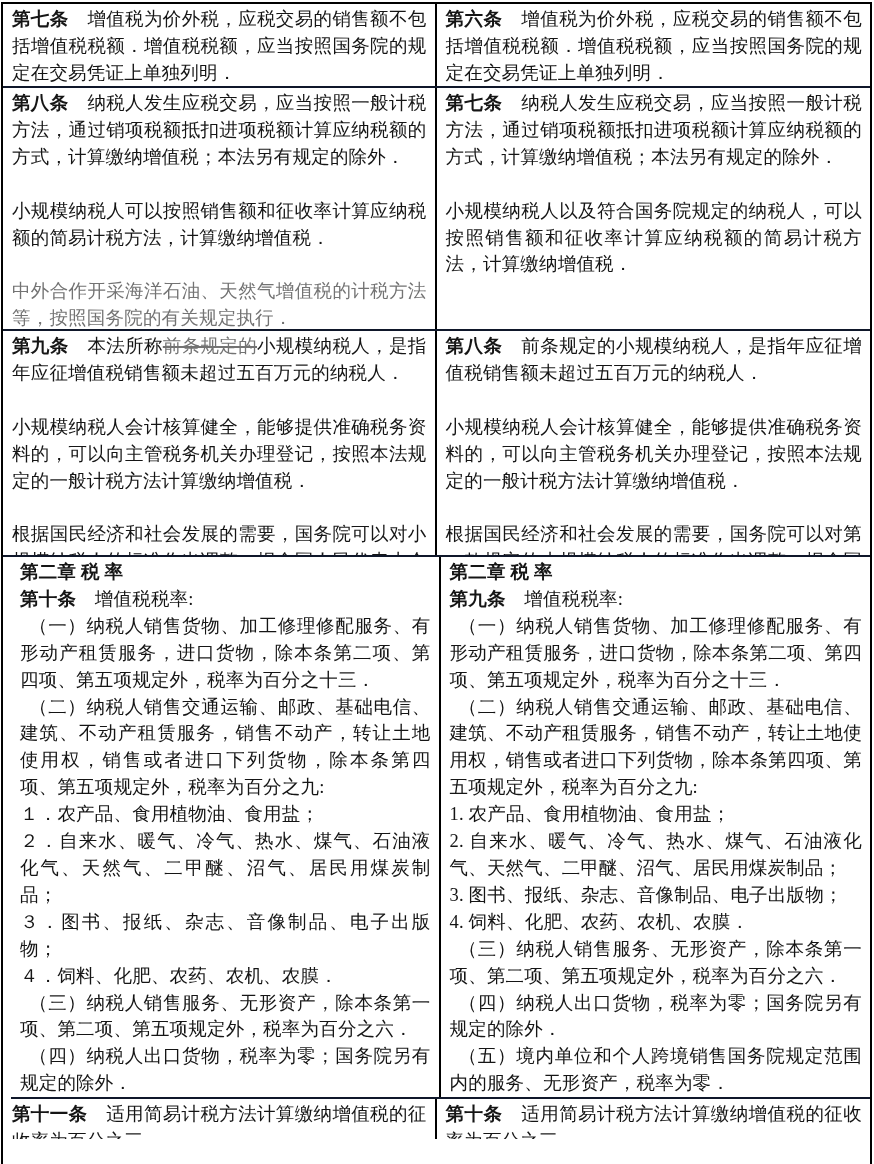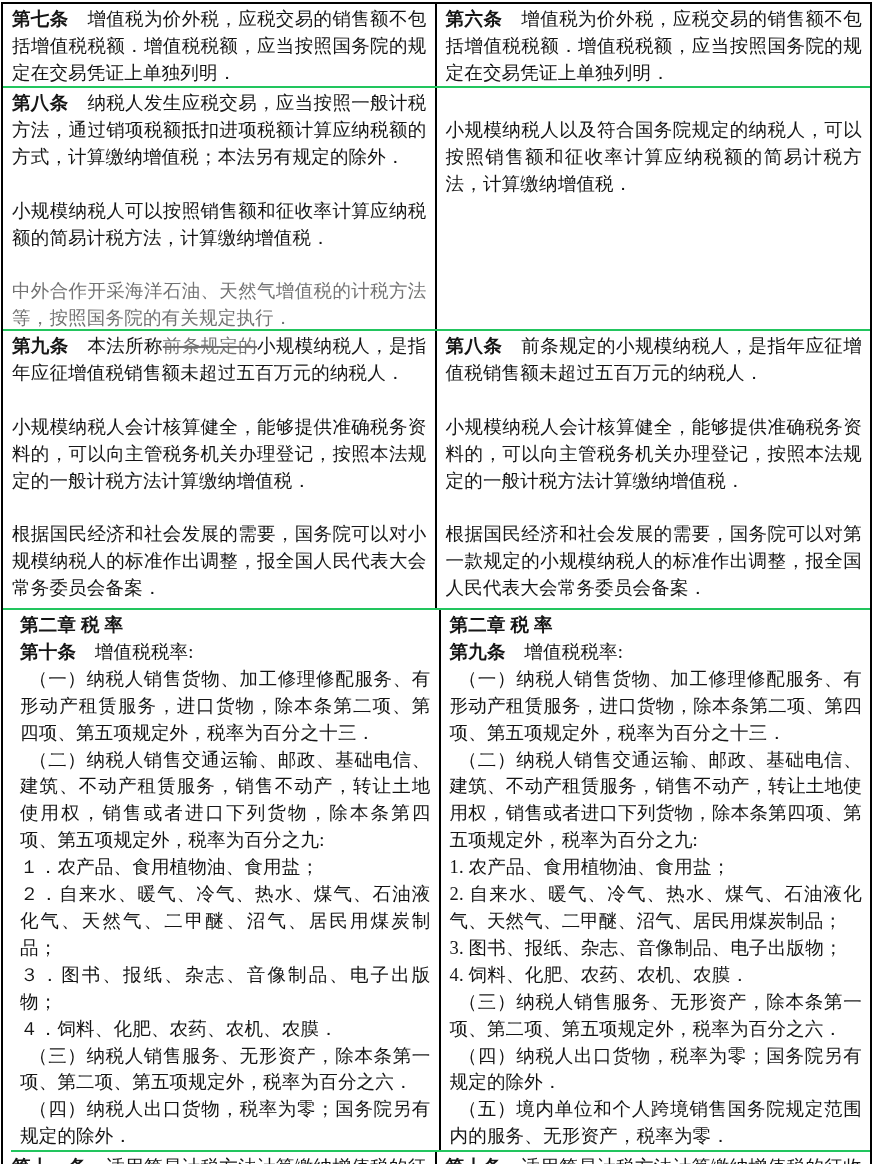--- a/index.html
+++ b/index.html
@@ -28,26 +28,26 @@
     height: 1162px;
     box-sizing: border-box;
     border: 2px solid #000000;
     border-bottom: none;
     background: #ffffff;
     overflow: hidden;
   }
   .t-row {
     display: flex;
     box-sizing: border-box;
-    border-bottom: 2px solid #22c55e;
+    border-bottom: 2px solid #0f172a;
     overflow: hidden;
   }
   .t-row.row-0 { height: 84px; }
   .t-row.row-1 { height: 243px; }
-  .t-row.row-2 { height: 279px; }
+  .t-row.row-2 { height: 226px; }
   .t-row.row-3 { height: 542px; margin-left: 8px; }
   .t-row.row-4 { height: 40px; border-bottom: none; }
   .t-cell {
     width: 50%;
     box-sizing: border-box;
     padding: 2px 8px 0 9px;
     overflow: hidden;
     font-size: 18.5px;
     line-height: 26.9px;
     letter-spacing: 0.2px;
@@ -78,20 +78,21 @@
       </div>
       <div class="t-row row-1">
         <div class="t-cell left">
           <p class="para"><span class="seg-bold">第八条</span><span class="">　纳税人发生应税交易，应当按照一般计税方法，通过销项税额抵扣进项税额计算应纳税额的方式，计算缴纳增值税；本法另有规定的除外．</span></p>
           <p class="spacer">&nbsp;</p>
           <p class="para"><span class="">小规模纳税人可以按照销售额和征收率计算应纳税额的简易计税方法，计算缴纳增值税．</span></p>
           <p class="spacer">&nbsp;</p>
           <p class="para"><span class="seg-red">中外合作开采海洋石油、天然气增值税的计税方法等，按照国务院的有关规定执行．</span></p>
         </div>
         <div class="t-cell right">
+          <p class="para"><span class="seg-bold">第七条</span><span class="">　纳税人发生应税交易，应当按照一般计税方法，通过销项税额抵扣进项税额计算应纳税额的方式，计算缴纳增值税；本法另有规定的除外．</span></p>
           <p class="spacer">&nbsp;</p>
           <p class="para"><span class="">小规模纳税人以及符合国务院规定的纳税人，可以按照销售额和征收率计算应纳税额的简易计税方法，计算缴纳增值税．</span></p>
         </div>
       </div>
       <div class="t-row row-2">
         <div class="t-cell left">
           <p class="para"><span class="seg-bold">第九条</span><span class="">　本法所称</span><span class="seg-red seg-strike">前条规定的</span><span class="">小规模纳税人，是指年应征增值税销售额未超过五百万元的纳税人．</span></p>
           <p class="spacer">&nbsp;</p>
           <p class="para"><span class="">小规模纳税人会计核算健全，能够提供准确税务资料的，可以向主管税务机关办理登记，按照本法规定的一般计税方法计算缴纳增值税．</span></p>
           <p class="spacer">&nbsp;</p>

